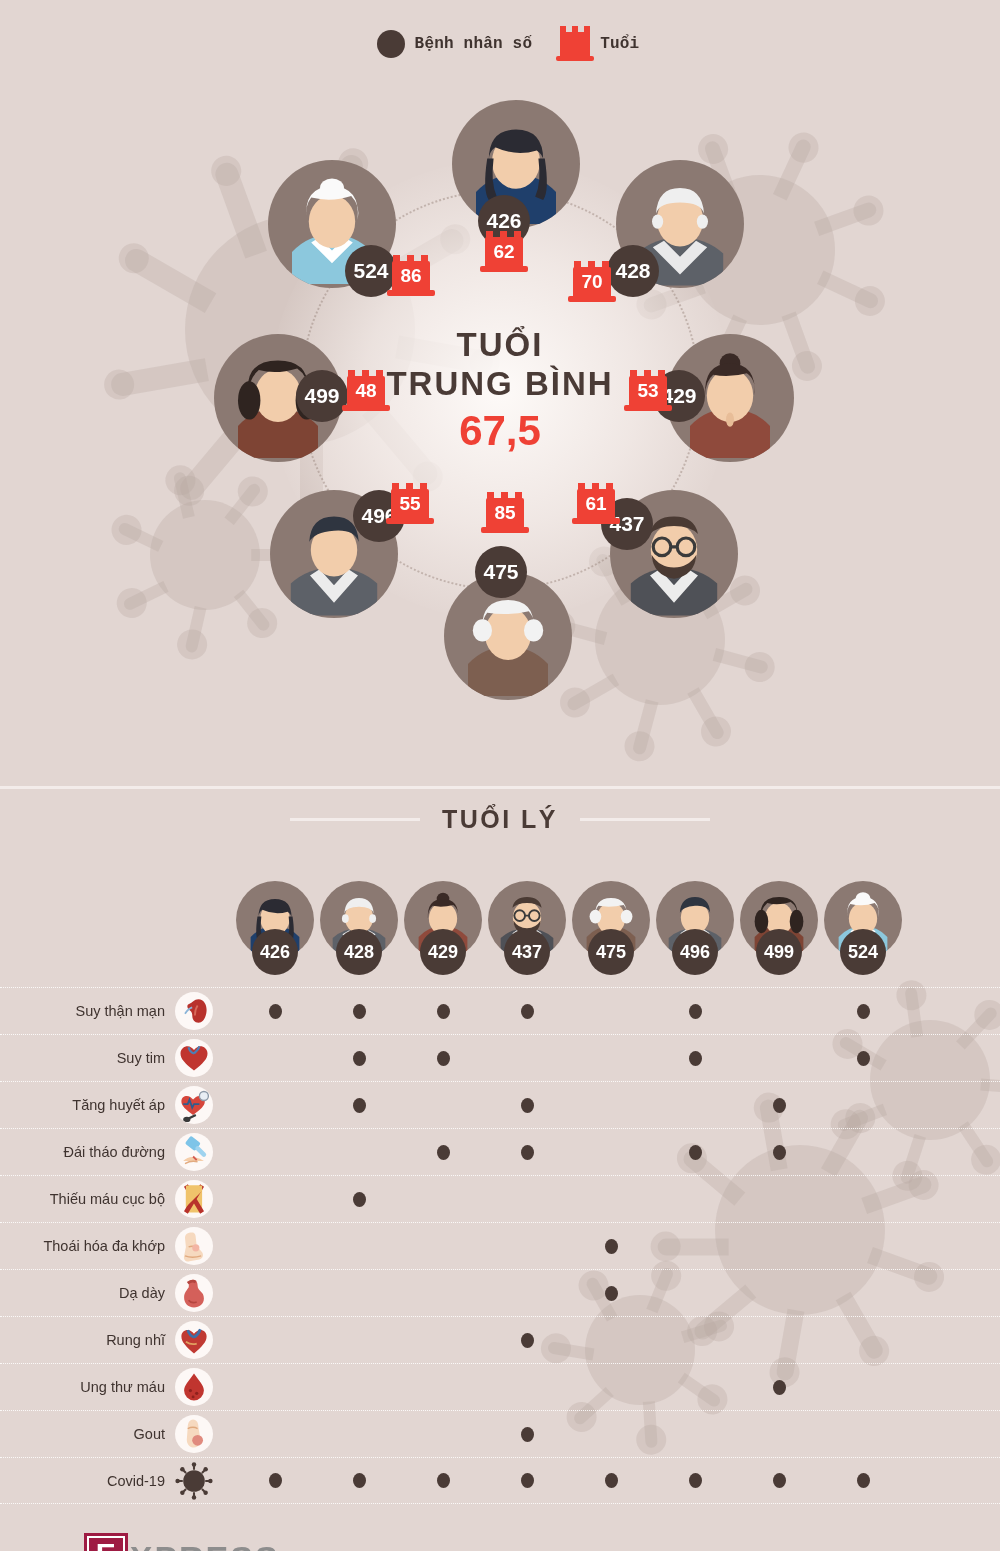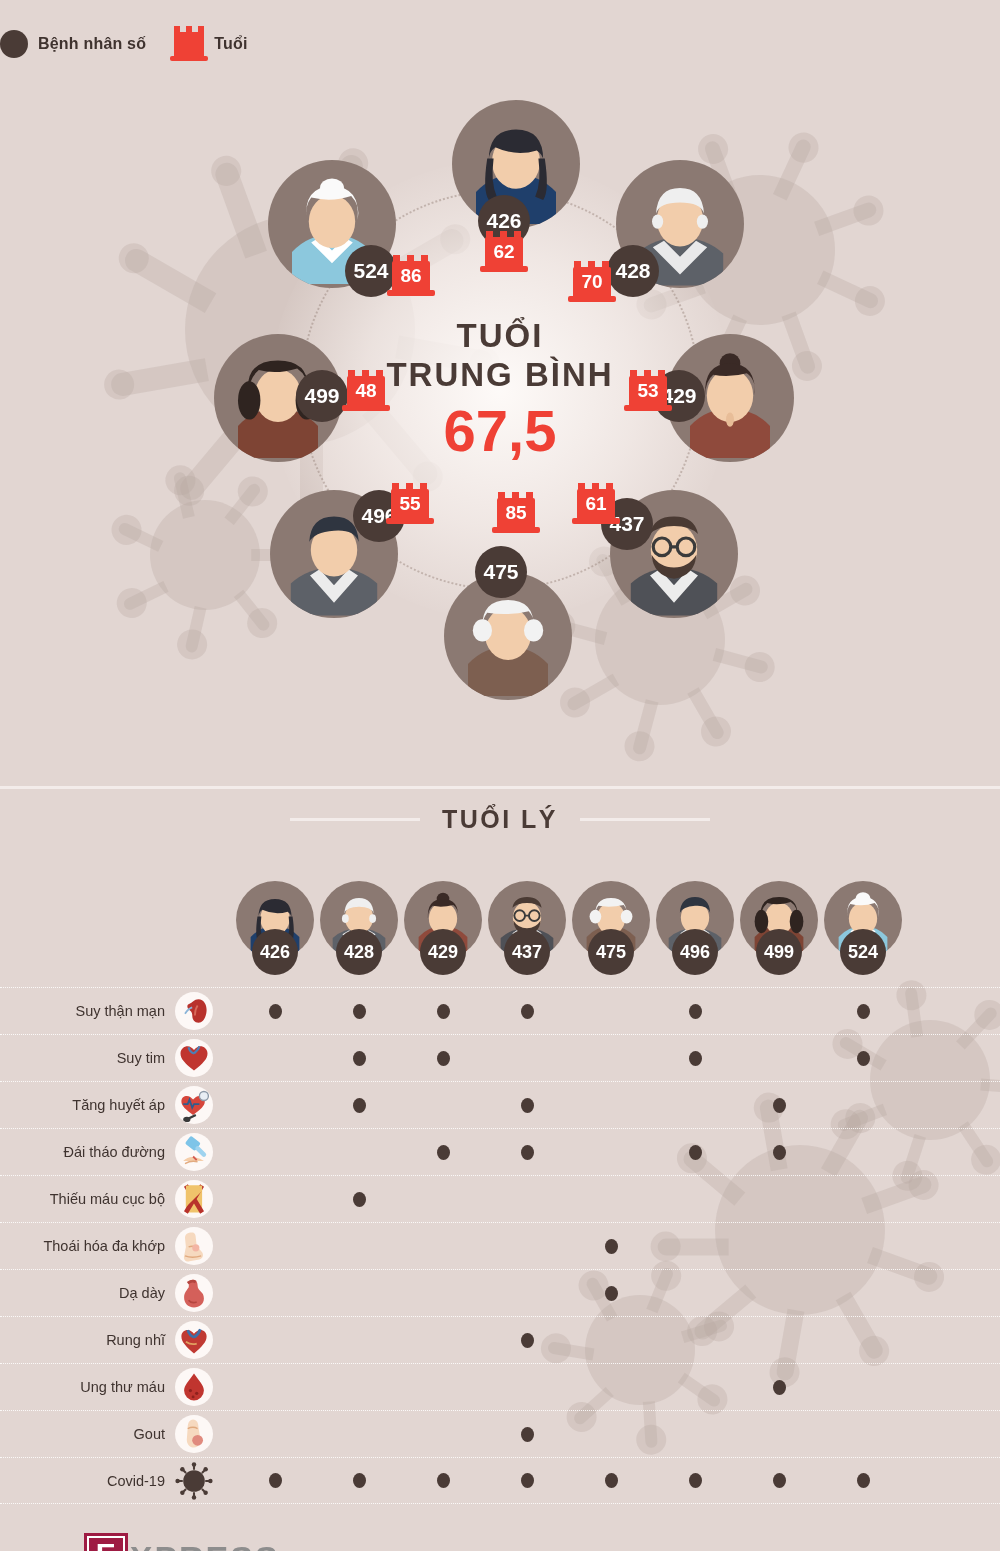--- a/index.html
+++ b/index.html
@@ -30,23 +30,24 @@
     content: ""; position: absolute; right: -7px; top: 50%;
     width: 30px; height: 30px; border-radius: 50%;
     transform: translateY(-50%);
     background: rgba(183,164,158,0.30);
   }
 
   
   .top-panel { position: relative; height: 786px; z-index: 2; }
 
   .legend {
-    position: absolute; top: 30px; left: 0; right: 0;
-    display: flex; align-items: center; gap: 28px;
+    position: absolute; top: 30px; left: 16px; right: 0;
+    display: flex; justify-content: center; align-items: center; gap: 28px;
     z-index: 6;
+    font-family: Liberation Mono, monospace;
   }
   .legend-item { display: flex; align-items: center; gap: 10px; }
   .legend-dot { width: 28px; height: 28px; border-radius: 50%; background: #4a3b36; }
   .legend-label { font-size: 16px; font-weight: bold; color: #3f332f; letter-spacing: .2px; }
 
   .cake {
     position: relative; width: 30px; height: 25px;
     background: #ef4135; border-radius: 2px 2px 0 0;
   }
   .cake::before {
@@ -76,21 +77,21 @@
   }
 
   .center-label {
     position: absolute; left: 50%; top: 390px; transform: translate(-50%,-50%);
     text-align: center; z-index: 5; width: 340px;
   }
   .center-label .l1, .center-label .l2 {
     font-size: 33px; font-weight: bold; letter-spacing: 2px; color: #4a3b36; line-height: 1.18;
   }
   .center-label .big {
-    font-size: 58px; font-weight: bold; color: #ef4135; line-height: 1.1; margin-top: 4px;
+    font-size: 42px; font-weight: bold; color: #ef4135; line-height: 1.1; margin-top: 4px;
   }
 
   
   .person { position: absolute; z-index: 4; }
   .avatar {
     position: relative; border-radius: 50%; overflow: hidden;
     background: #8b7972; width: 118px; height: 118px;
   }
   .avatar.lg { width: 128px; height: 128px; }
 
@@ -375,21 +376,21 @@
     <div class="avatar lg" style="position:absolute;left:444px;top:572px;width:128px;height:128px">
       <svg viewBox="0 0 160 145" width="128" height="128" preserveAspectRatio="xMidYMax meet">
             <path d="M30 100 q20 -22 50 -22 t50 22 v40 H30z" fill="#7d5f50"></path>
                <ellipse cx="80" cy="62" rx="29" ry="33" fill="#f2cdab"></ellipse>
                <path d="M48 62 q-4 -42 32 -42 t32 42 q4 -16 -6 -28 q-26 6 -52 2 q-8 10 -6 26z" fill="#f2f2f2"></path>
                <ellipse cx="48" cy="58" rx="12" ry="14" fill="#f2f2f2"></ellipse>
                <ellipse cx="112" cy="58" rx="12" ry="14" fill="#f2f2f2"></ellipse>
           </svg>
     </div>
     <div class="num-badge" style="left:475px;top:546px">475</div>
-    <div class="age-badge" style="left:497px;top:498px">85</div>
+    <div class="age-badge" style="left:486px;top:498px">85</div>
       </div>
     </div>
 </div>
 
 <div class="hr-top"></div>
 <div class="section-head">
   <span class="rule"></span>
   <span class="section-title">TUỔI LÝ</span>
   <span class="rule"></span>
 </div>

